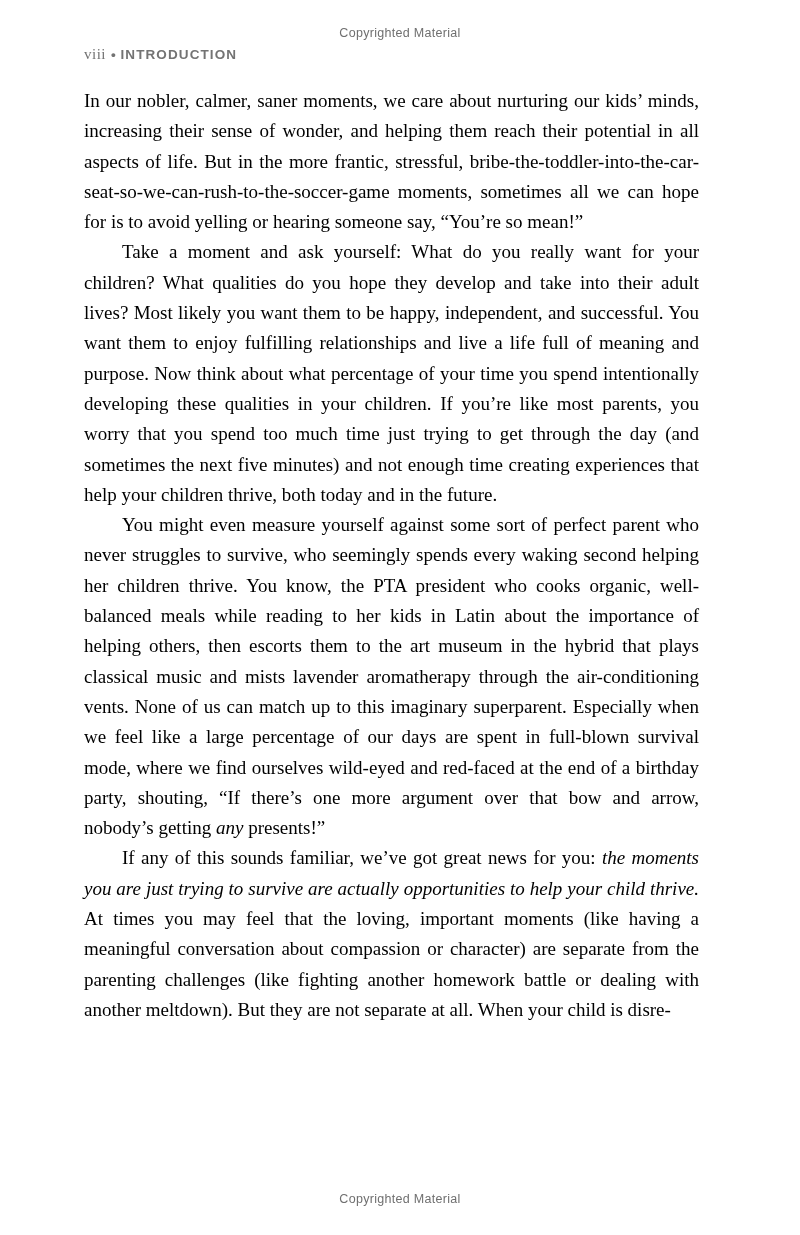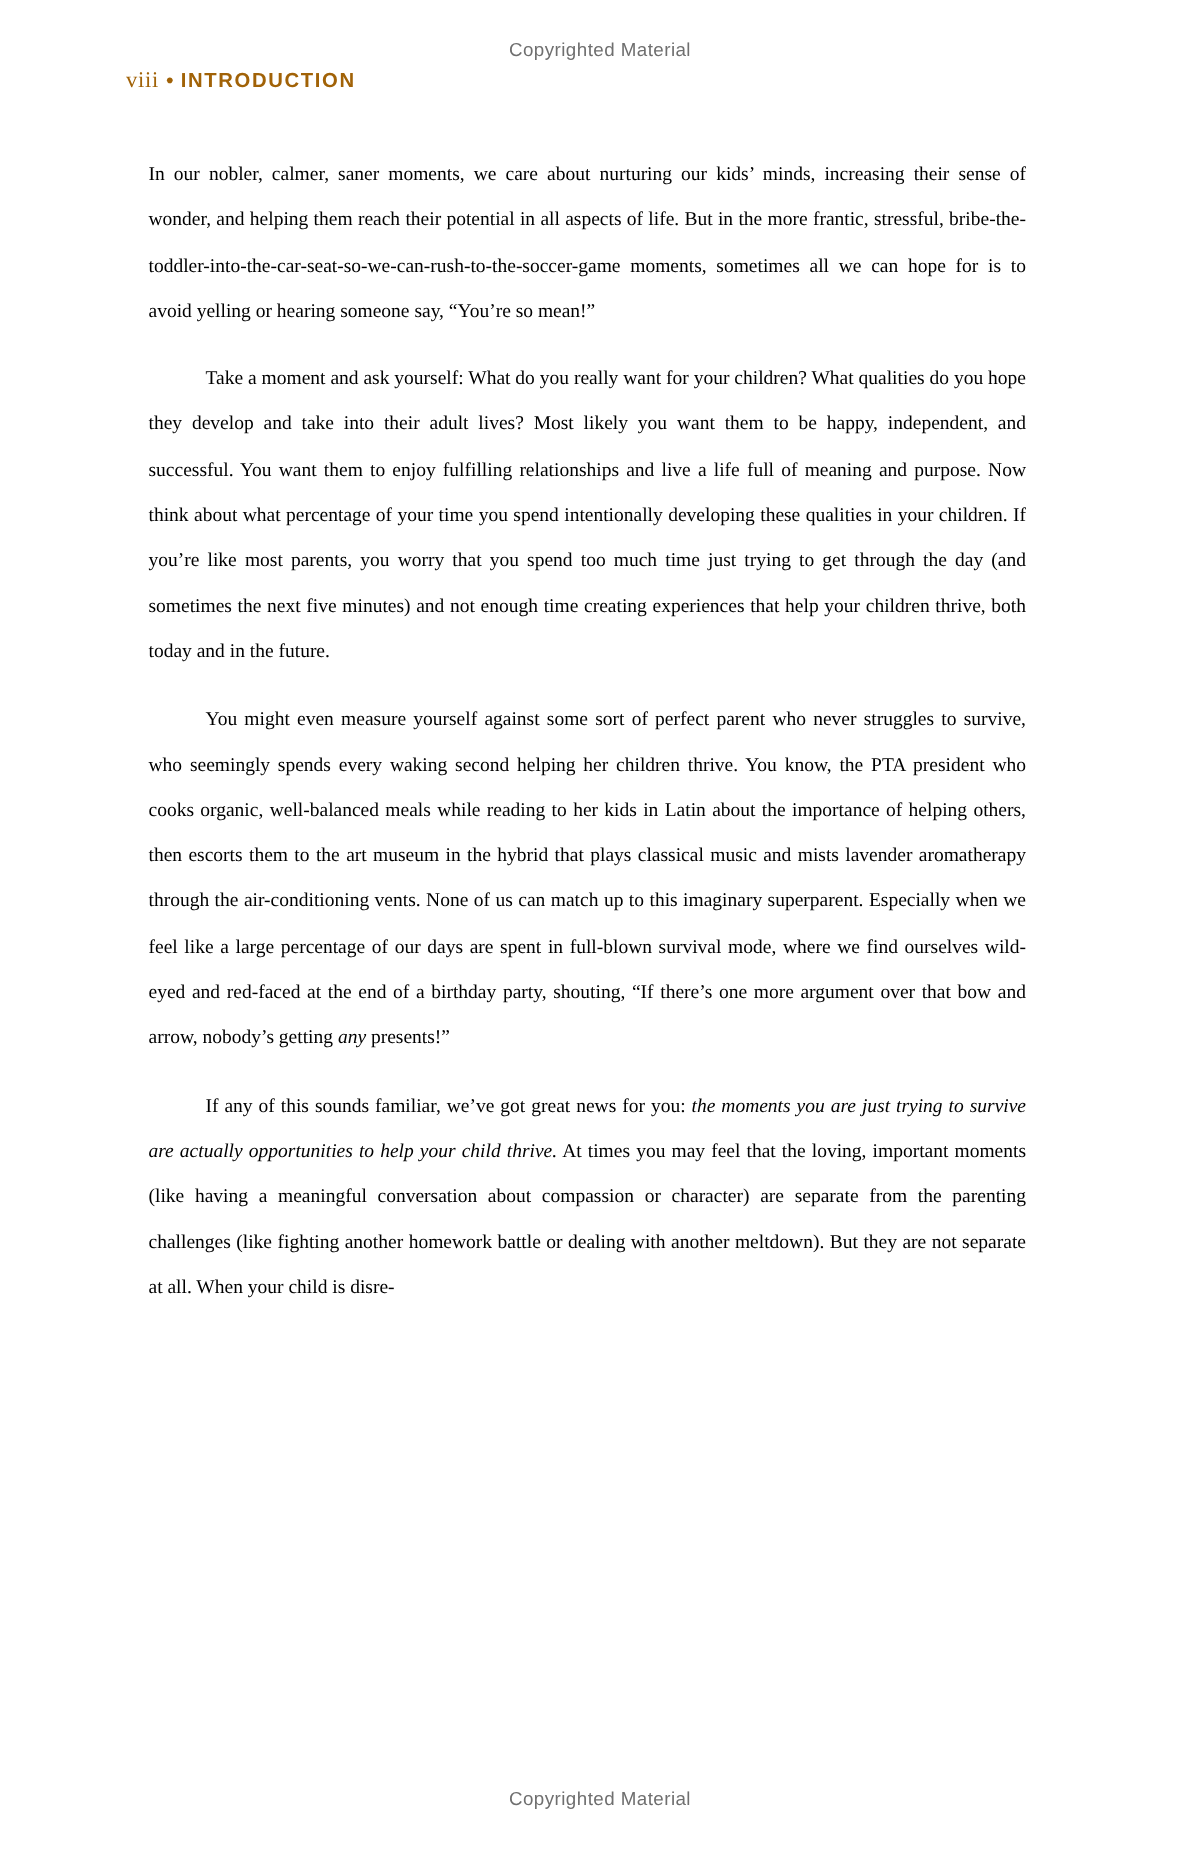--- a/index.html
+++ b/index.html
@@ -36,43 +36,43 @@
   .watermark-bottom { top: 1192px; }
 
   .running-head {
     position: absolute;
     top: 46px;
     left: 84px;
     font-family: "Liberation Sans", sans-serif;
     font-size: 13.5px;
     font-weight: 700;
     letter-spacing: 1.1px;
-    color: #a16207;
+    color: #737373;
   }
   .running-head .folio {
     font-family: "Liberation Serif", serif;
     font-weight: 400;
     font-style: normal;
     letter-spacing: 0.5px;
     font-size: 15px;
   }
   .running-head .dot {
     font-weight: 700;
     letter-spacing: 0;
   }
 
   .body-text {
     position: absolute;
     top: 86px;
     left: 84px;
     width: 615px;
   }
   .body-text p {
-    margin: 15px;
-    font-size: 13px;
+    margin: 0;
+    font-size: 19px;
     line-height: 30.3px;
     text-align: justify;
     text-justify: inter-word;
     hyphens: manual;
   }
   .body-text p.indent {
     text-indent: 38px;
   }
   em { }
 </style>

